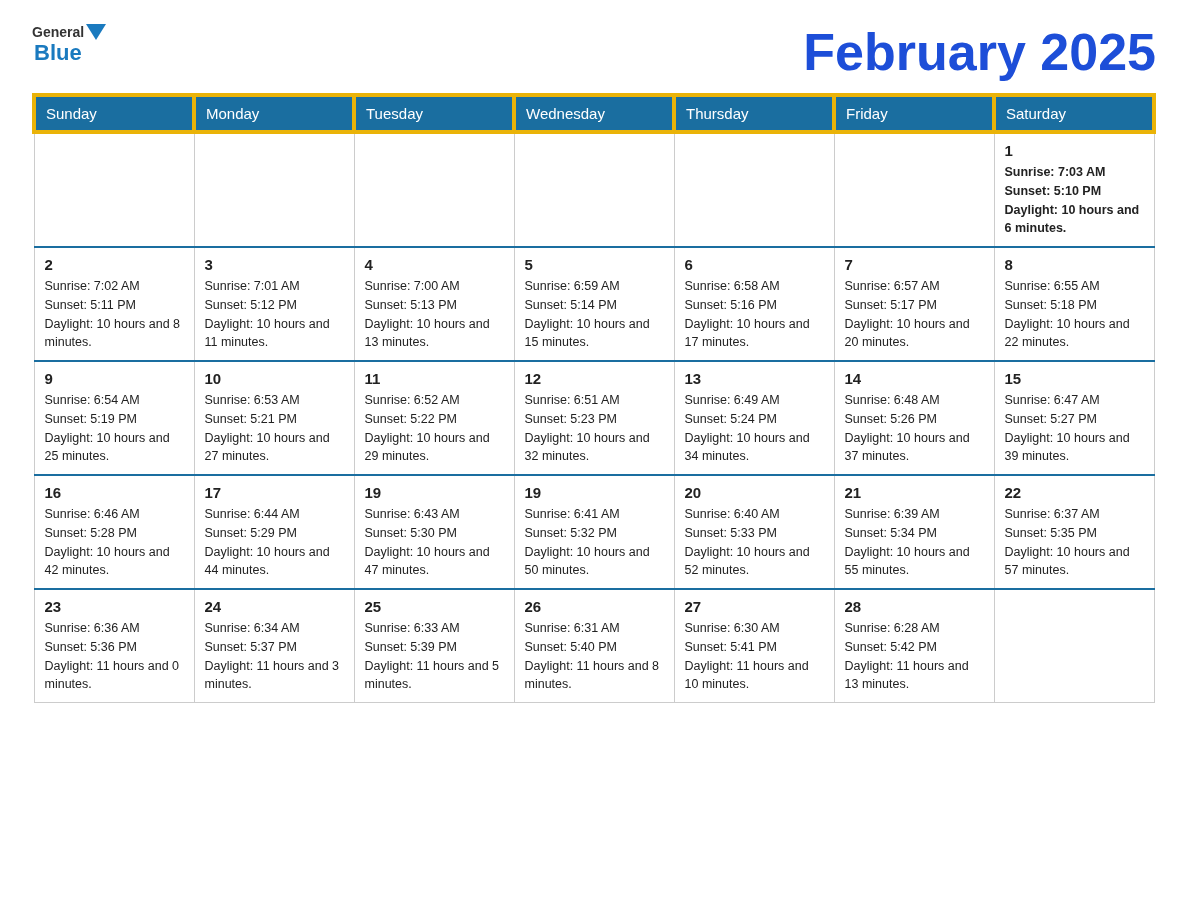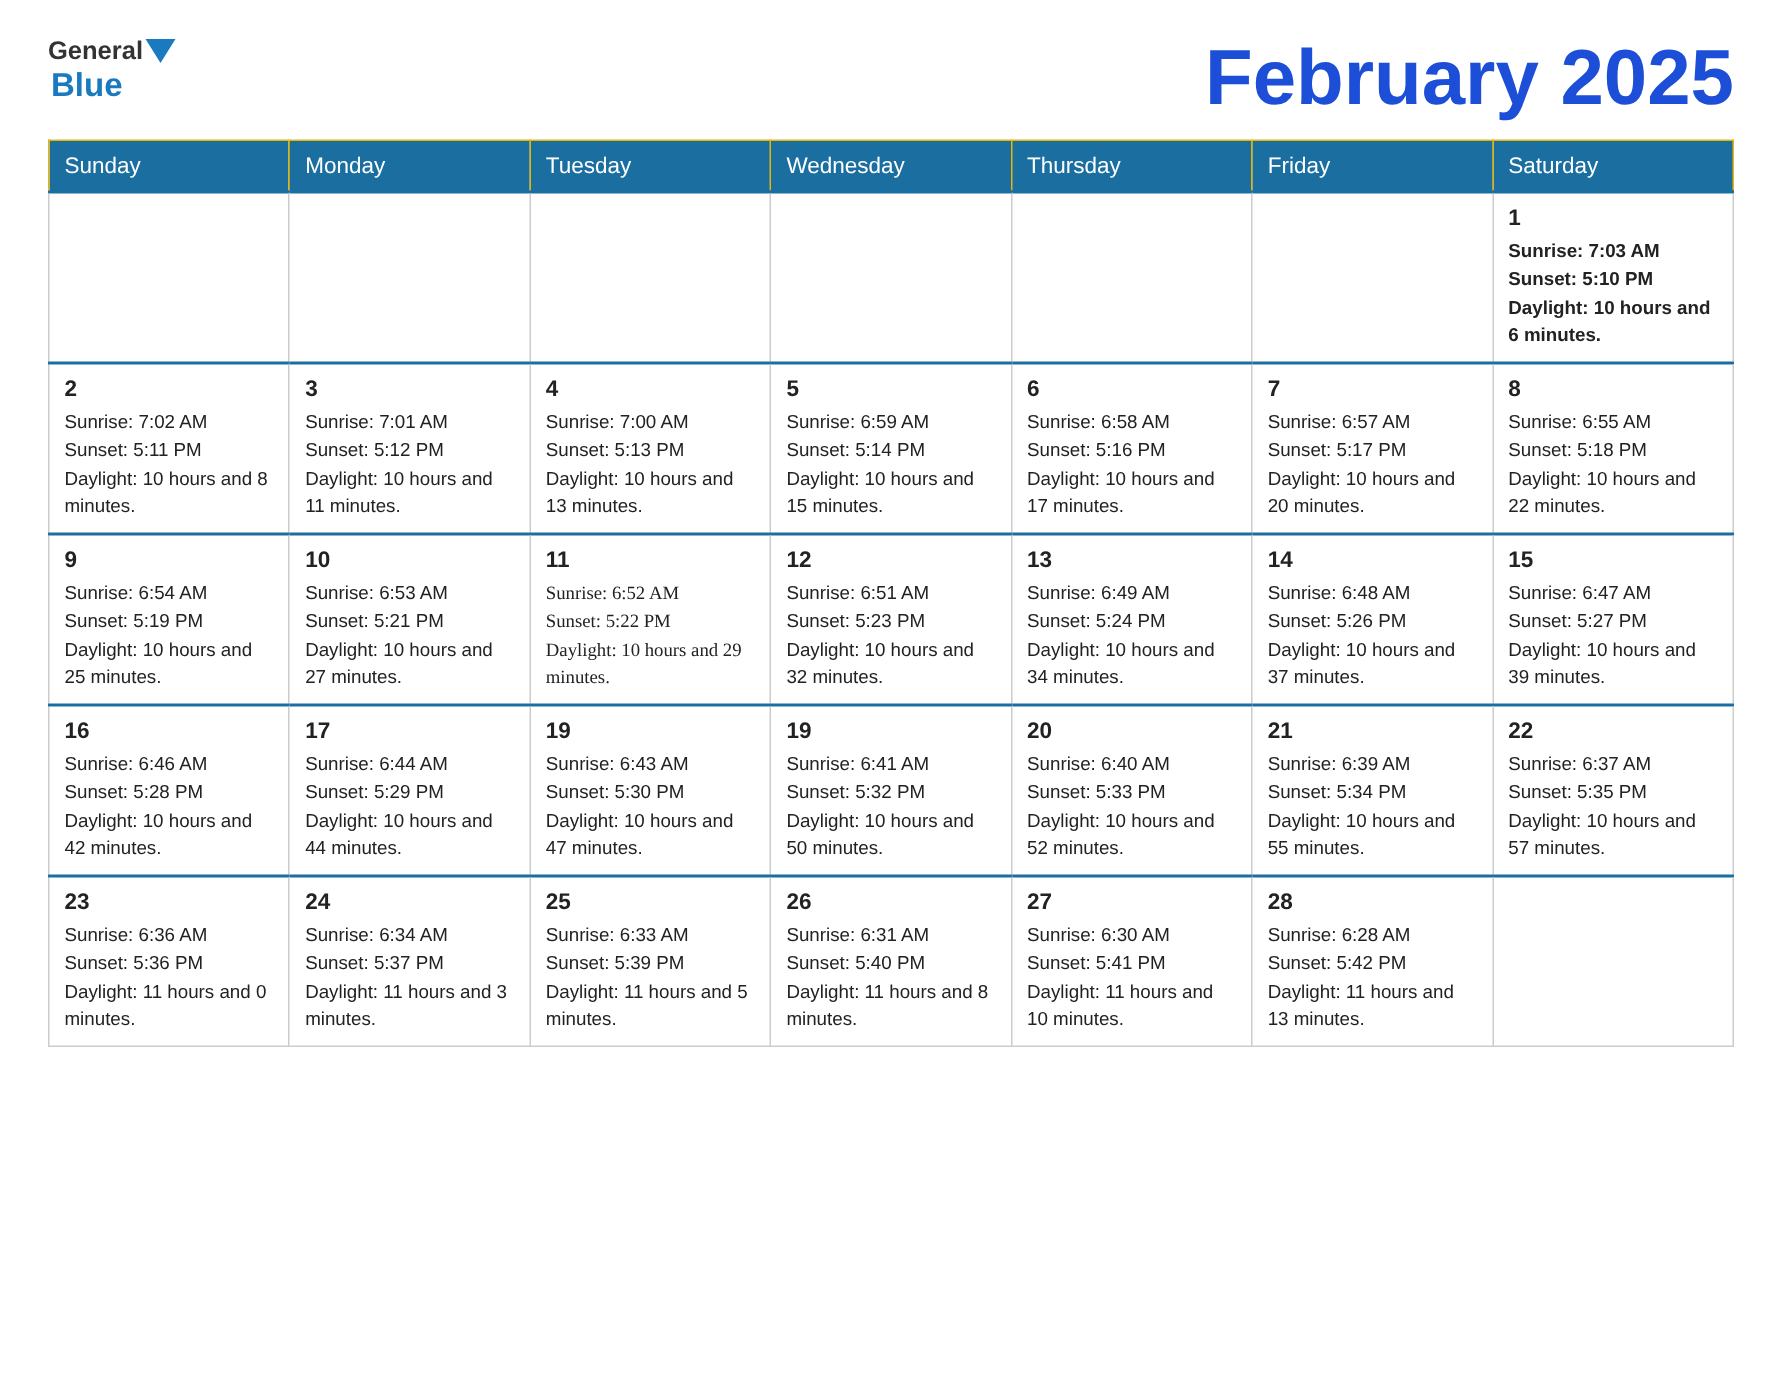--- a/index.html
+++ b/index.html
@@ -17,21 +17,21 @@
       margin-bottom: 8px;
     }
     .logo {
       display: flex;
       flex-direction: column;
       align-items: flex-start;
     }
     .logo-text {
       display: flex;
       align-items: center;
-      font-size: 17px;
+      font-size: 14px;
       font-weight: bold;
       color: #333;
     }
     .logo-general { color: #333; }
     .logo-triangle {
       width: 0; height: 0;
       border-left: 10px solid transparent;
       border-right: 10px solid transparent;
       border-top: 16px solid #1a7abf;
       margin: 0 2px;
@@ -62,21 +62,21 @@
       border-collapse: collapse;
       margin-top: 12px;
     }
     .calendar th {
       background-color: #1a6ea0;
       color: #fff;
       font-size: 15px;
       font-weight: normal;
       padding: 8px 10px;
       text-align: left;
-      border: 1px solid #eab308;
+      border: 4px solid #eab308;
     }
     .calendar td {
       vertical-align: top;
       border: 1px solid #ccc;
       padding: 8px 10px;
       width: 14.28%;
       min-height: 110px;
       font-size: 12.5px;
       color: #222;
       background: #fff;
@@ -199,21 +199,21 @@
 Daylight: 10 hours and 25 minutes.</div>
         </td>
         <td>
           <span class="day-number">10</span>
           <div class="day-info" style="white-space: pre-line;">Sunrise: 6:53 AM
 Sunset: 5:21 PM
 Daylight: 10 hours and 27 minutes.</div>
         </td>
         <td>
           <span class="day-number">11</span>
-          <div class="day-info" style="white-space: pre-line; font-family: Liberation Serif, serif;">Sunrise: 6:52 AM
+          <div class="day-info" style="white-space: pre-line;">Sunrise: 6:52 AM
 Sunset: 5:22 PM
 Daylight: 10 hours and 29 minutes.</div>
         </td>
         <td>
           <span class="day-number">12</span>
           <div class="day-info" style="white-space: pre-line;">Sunrise: 6:51 AM
 Sunset: 5:23 PM
 Daylight: 10 hours and 32 minutes.</div>
         </td>
         <td>

